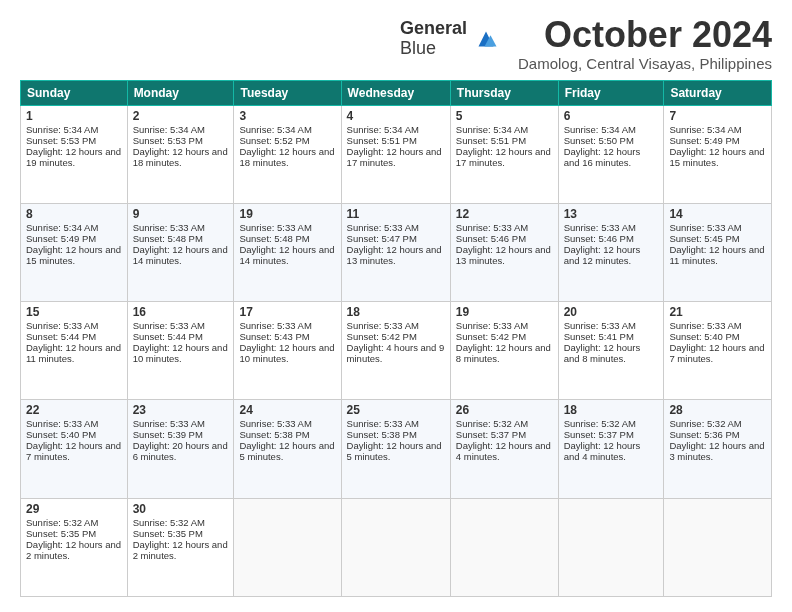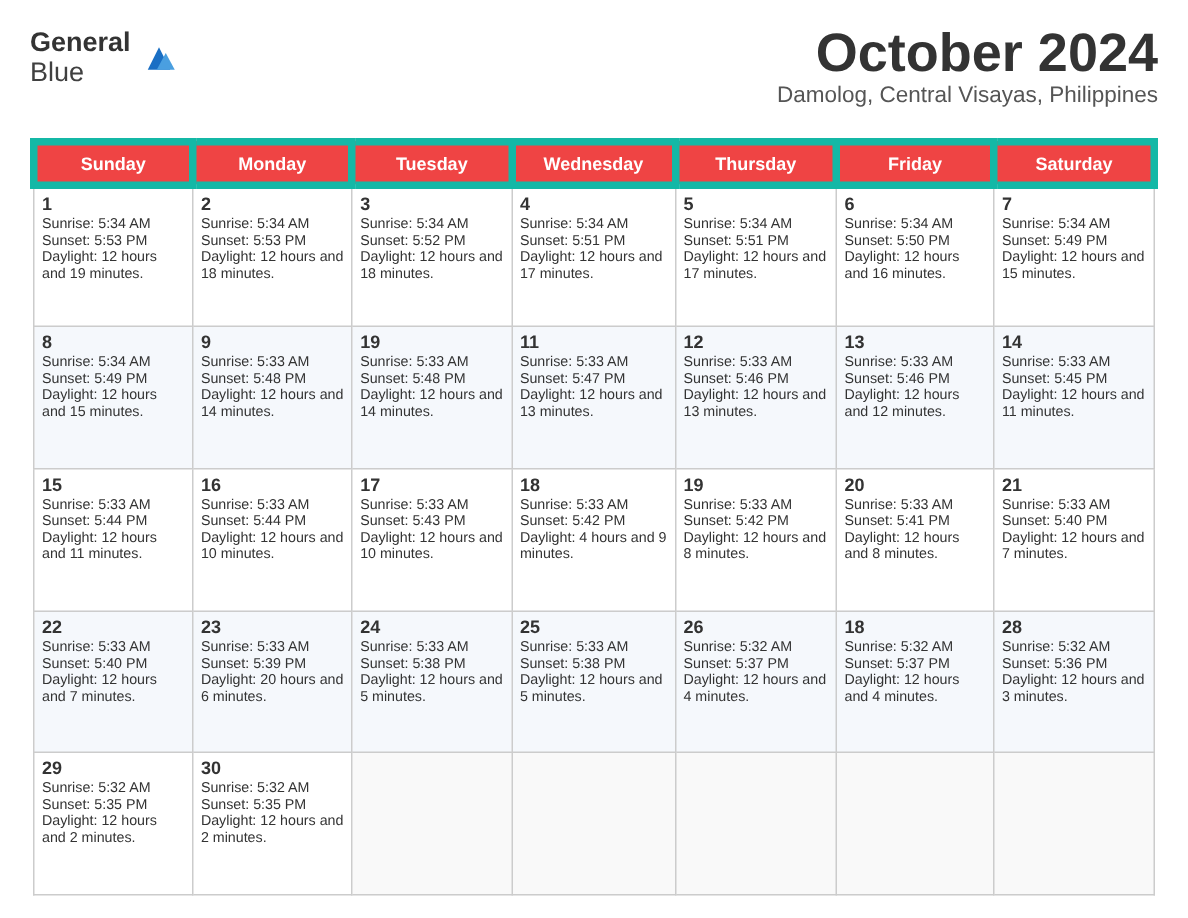--- a/index.html
+++ b/index.html
@@ -13,22 +13,23 @@
     .page {
       width: 792px;
       height: 612px;
       padding: 15px 20px;
       display: flex;
       flex-direction: column;
     }
     .header {
       display: flex;
       align-items: flex-start;
-      justify-content: space-between;
-      margin-bottom: 20px;
+      justify-content: flex-end;
+      margin-bottom: 8px;
+      gap: 17px;
     }
     .logo {
       display: flex;
       align-items: center;
       margin-top: 4px;
     }
     .logo-text {
       display: flex;
       flex-direction: column;
       line-height: 1.1;
@@ -60,27 +61,27 @@
     .location {
       font-size: 15px;
       color: #555;
     }
     .calendar {
       width: 100%;
       border-collapse: collapse;
       flex: 1;
     }
     .calendar th {
-      background: #ef4444;
+      background: #0f766e;
       color: #fff;
       font-size: 12px;
       font-weight: bold;
       padding: 5px 6px;
-      text-align: center;
-      border: 5px solid #14b8a6;
+      text-align: left;
+      border: 1px solid #14b8a6;
     }
     .calendar td {
       border: 1px solid #ccc;
       vertical-align: top;
       padding: 3px 5px;
       font-size: 9.5px;
       color: #333;
       width: 113px;
       height: 80px;
       background: #fff;

